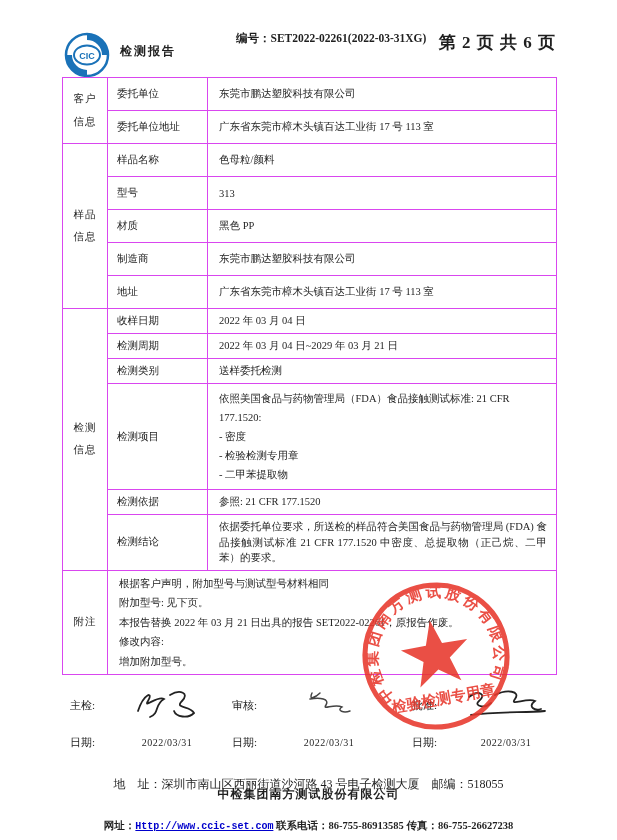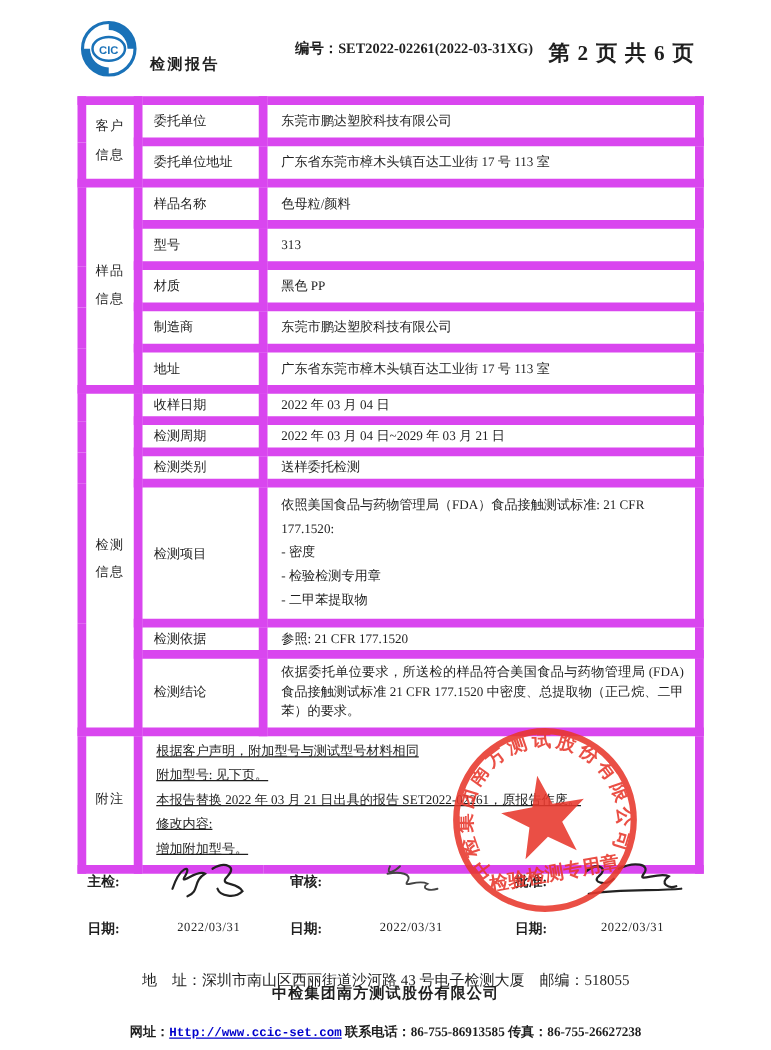--- a/index.html
+++ b/index.html
@@ -6,46 +6,46 @@
   html,body { background:#ffffff; }
   body {
     width:617px; height:840px; position:relative;
     font-family:"Liberation Serif","DejaVu Serif",serif;
     color:#1f1f1f; font-size:10.5px;
   }
   .page { position:relative; width:617px; height:840px; overflow:hidden; background:#fff; }
 
   
   .hdr { position:absolute; top:14px; left:62px; width:494px; height:50px; }
-  .logo { position:absolute; left:2px; top:2px; width:46px; height:46px;text-align:center; }
+  .logo { position:absolute; left:2px; top:18px; width:46px; height:46px;text-align:center; }
   .hdr-title { position:absolute; left:58px; top:29px; font-weight:bold; font-size:12px; letter-spacing:2px; }
   .hdr-no { position:absolute; left:174px; top:17px; font-weight:bold; font-size:11.5px; }
   .hdr-page { position:absolute; right:0px; top:17px; font-weight:bold; font-size:17px; letter-spacing:1px; }
 
   
   table.rep { position:absolute; top:77px; left:62px; width:494px;
     border-collapse:collapse; table-layout:fixed; font-size:10.5px; }
-  table.rep td { border:7px solid #d946ef; vertical-align:middle; }
+  table.rep td { border:1px solid #d946ef; vertical-align:middle; }
   td.sec { text-align:center; }
   td.sec .v { width:2.3em; margin:0 auto; line-height:2.1; letter-spacing:1px; }
   td.fld { padding-left:9px; }
   td.val { padding-left:11px; padding-right:9px; }
   tr.h33 { height:33px; } tr.h25 { height:25px; }
   tr.h94 { height:94px; } tr.h47 { height:47px; } tr.h100 { height:100px; }
   .multi { line-height:19px; padding:5px 0; }
   .just { text-align:justify; line-height:15.5px; padding:4px 0; }
-  .notes { line-height:19.5px; padding:3px 0;text-decoration:underline; }
+  .notes { line-height:19.5px; padding:3px 0; }
 
   
   .sig-area { position:absolute; top:649px; left:62px; width:494px; height:125px; }
   .sig-group { position:absolute; width:150px; }
   .sg1 { left:8px; } .sg2 { left:170px; } .sg3 { left:350px; width:144px; }
   .sig-row { position:absolute; top:38px; left:0; right:0; display:flex; align-items:center; }
   .date-row { position:absolute; top:86px; left:0; right:0; display:flex; align-items:center; }
-  .sig-label { width:44px; font-size:11px;font-weight:bold; }
+  .sig-label { width:44px; font-size:11px; }
   .sig-pen { flex:1; text-align:center; }
   .sig-date { flex:1; text-align:center; font-size:10px; letter-spacing:0.5px; }
 
   
   .seal { position:absolute; left:356px; top:576px; width:160px; height:160px;
     transform:rotate(-10deg); opacity:0.88; pointer-events:none; z-index:5; }
 
   
   .ftr { position:absolute; left:0; width:617px; text-align:center; }
   .ftr-co { top:786px; font-weight:bold; font-size:12px; letter-spacing:1px; }

